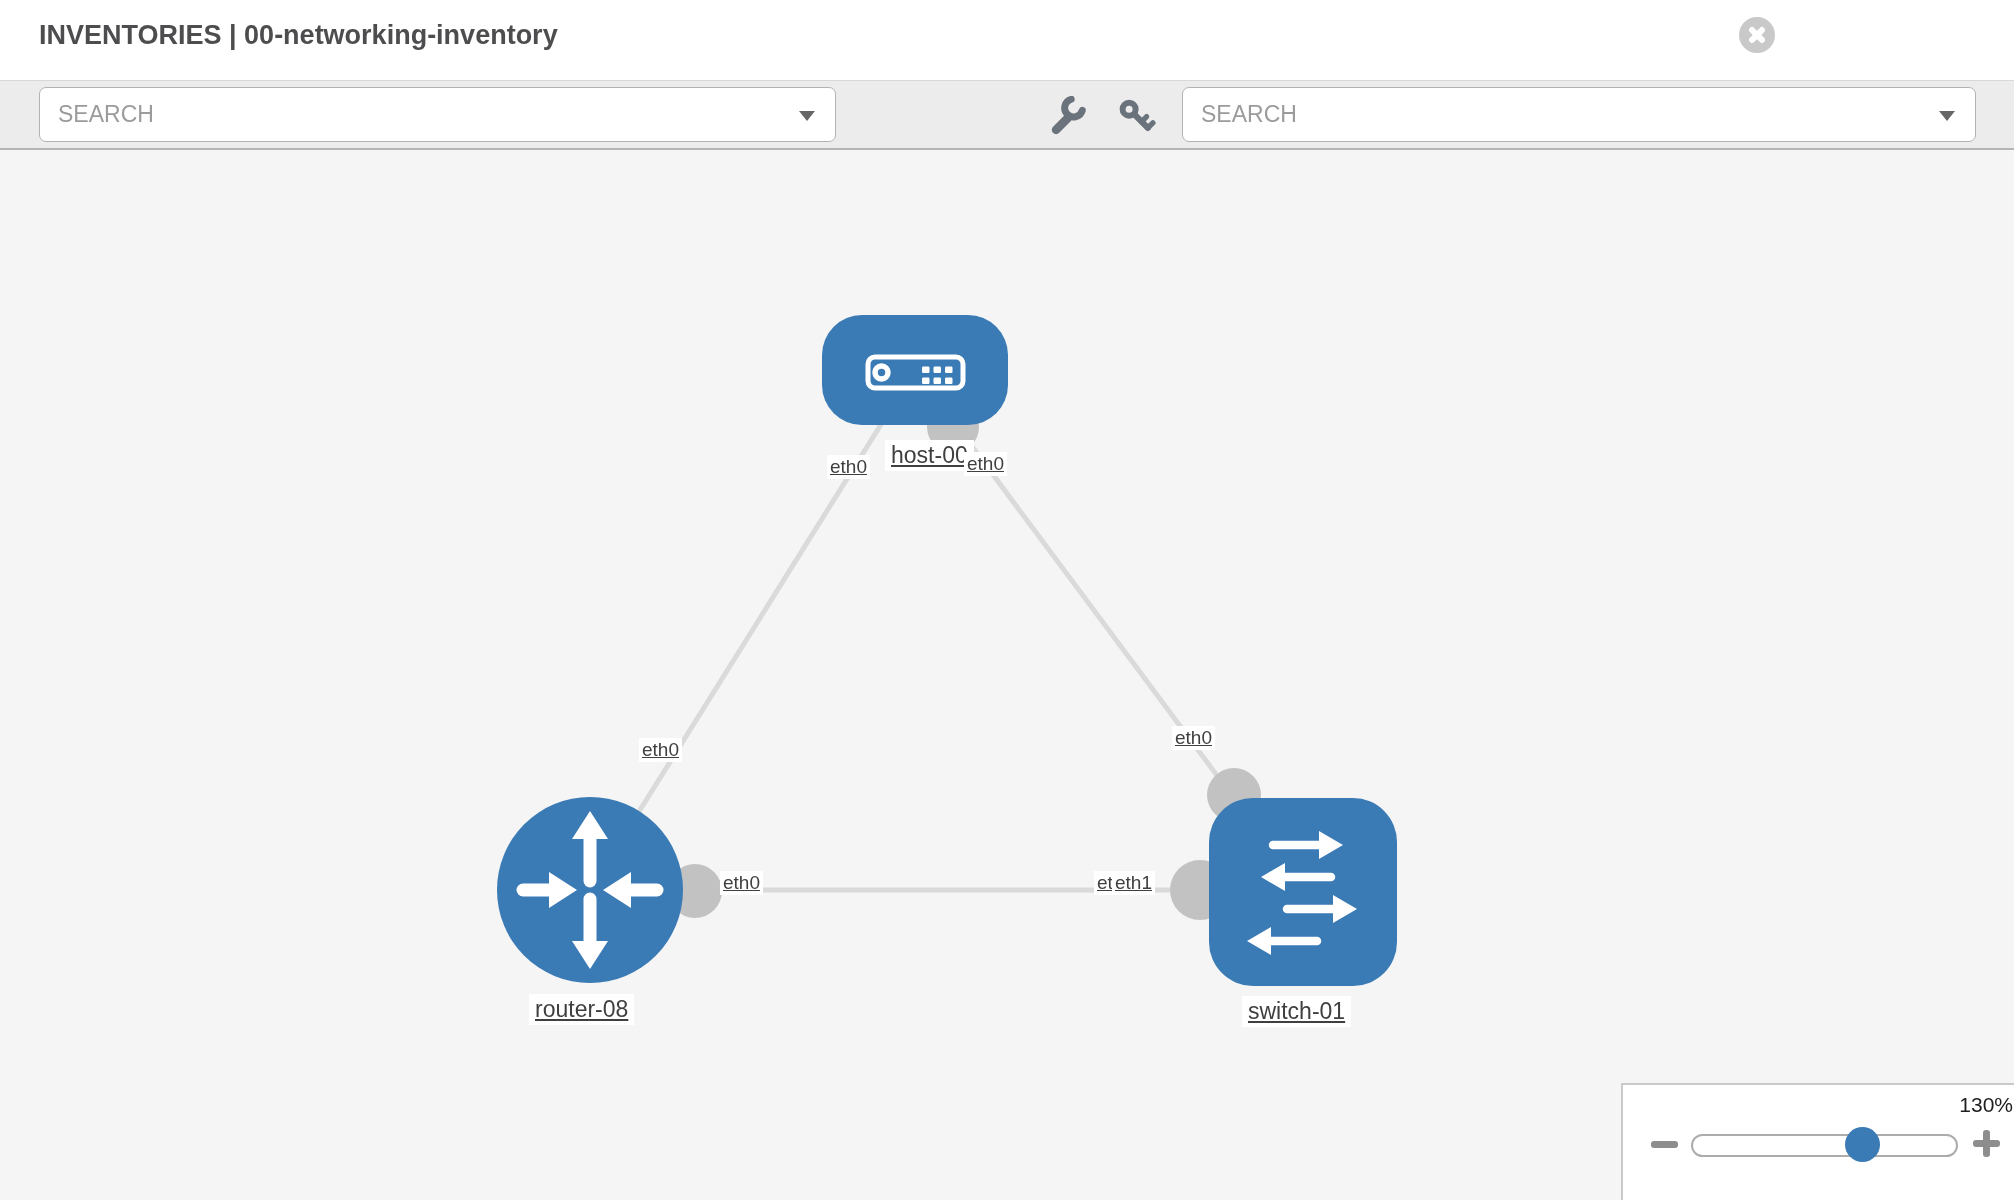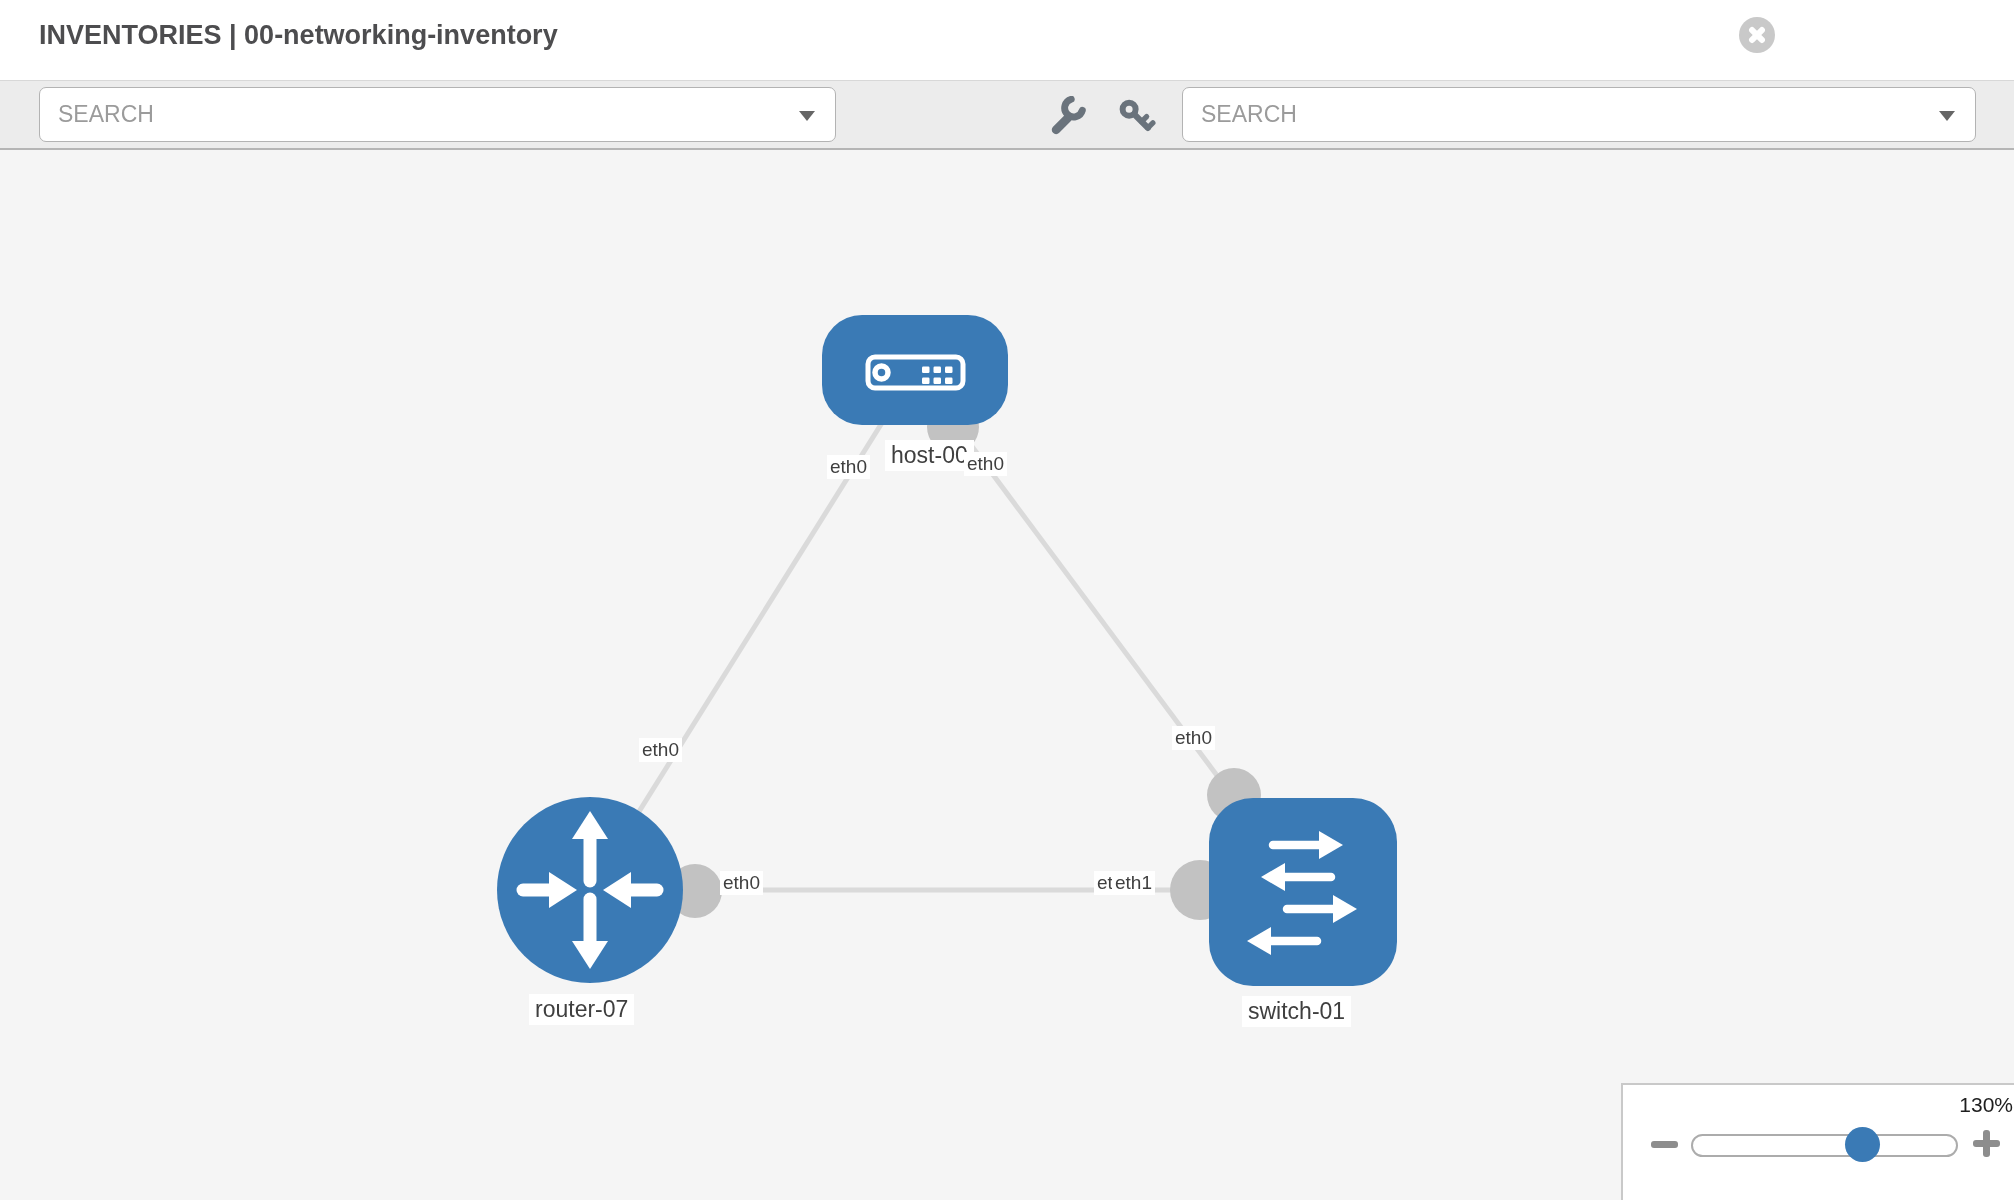--- a/index.html
+++ b/index.html
@@ -29,21 +29,21 @@
            border-top:10px solid #666; }
   .dd-actions { left:39px;  width:797px; }
   .dd-search  { left:1182px; width:794px; }
   .tool-btn { position:absolute; top:15px; width:40px; height:40px; cursor:pointer; color:#6a737c; }
   .tool-btn.wrench { left:1048px; }
   .tool-btn.key    { left:1116px; }
 
   
   .canvas { position:absolute; top:150px; left:0; width:2014px; height:1050px; background:#f5f5f5; }
   .canvas svg { position:absolute; top:0; left:0; }
-  .node-label, .if-label { position:absolute; background:#fff; color:#3f3f3f; white-space:nowrap; }
+  .node-label, .if-label { position:absolute; background:#fff; color:#3f3f3f; white-space:nowrap;text-decoration:underline; }
   .node-label { font-size:23px; padding:2px 6px; }
   .if-label   { font-size:19px; padding:1px 3px; }
   .lbl-host      { left:885px;  top:290px; }
   .if-host-left  { left:827px;  top:305px; }
   .if-host-right { left:964px;  top:302px; }
   .if-router-top { left:639px;  top:588px; }
   .if-switch-top { left:1172px; top:576px; }
   .if-horiz-left { left:720px;  top:721px; }
   .if-under      { left:1094px; top:721px; z-index:1; }
   .if-over       { left:1112px; top:721px; z-index:2; }
@@ -159,21 +159,21 @@
         <polygon points="52,79 76,65 76,93" stroke="none"></polygon>
         <line x1="78" y1="111" x2="126" y2="111" stroke-width="8.5"></line>
         <polygon points="148,111 124,97 124,125" stroke="none"></polygon>
         <line x1="108" y1="143" x2="60" y2="143" stroke-width="8.5"></line>
         <polygon points="38,143 62,129 62,157" stroke="none"></polygon>
       </g>
     </g>
   </svg>
 
   <div class="node-label lbl-host">host-00</div>
-  <div class="node-label lbl-router">router-07</div>
+  <div class="node-label lbl-router">router-08</div>
   <div class="node-label lbl-switch">switch-01</div>
 
   <div class="if-label if-host-left">eth0</div>
   <div class="if-label if-host-right">eth0</div>
   <div class="if-label if-router-top">eth0</div>
   <div class="if-label if-switch-top">eth0</div>
   <div class="if-label if-horiz-left">eth0</div>
   <div class="if-label if-under">eth0</div>
   <div class="if-label if-over">eth1</div>
 </div>

